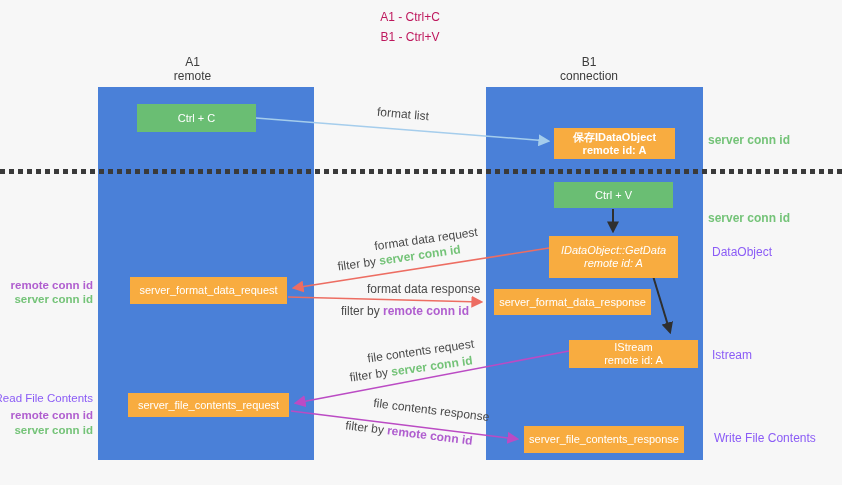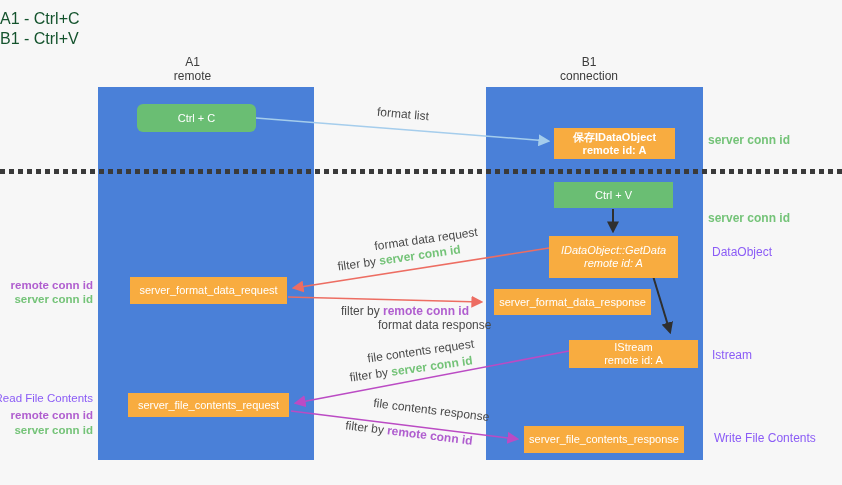--- a/index.html
+++ b/index.html
@@ -7,23 +7,23 @@
     position: relative;
     width: 842px;
     height: 485px;
     background: var(--background, #f7f7f7);
     font-family: "Liberation Sans", sans-serif;
     overflow: hidden;
   }
   .title {
     position: absolute;
     left: 0; right: 22px;
-    text-align: left;
-    font-size: 16px;
-    color: #14532d;
+    text-align: center;
+    font-size: 12px;
+    color: #be185d;
   }
   .lifeline {
     position: absolute;
     top: 87px;
     height: 373px;
     background: var(--lifeline-blue, #4a80d8);
   }
   .lifeline-header {
     position: absolute;
     top: 55px;
@@ -121,21 +121,21 @@
     </defs>
     <line x1="256" y1="118" x2="548" y2="141" class="stroke-blue" stroke-width="1.5" marker-end="url(#head-blue)"></line>
     <line x1="613" y1="209" x2="613" y2="231" class="stroke-black" stroke-width="2" marker-end="url(#head-black)"></line>
     <line x1="549" y1="248" x2="294" y2="288" class="stroke-red" stroke-width="1.5" marker-end="url(#head-red)"></line>
     <line x1="288" y1="297" x2="481" y2="302" class="stroke-red" stroke-width="1.5" marker-end="url(#head-red)"></line>
     <line x1="650" y1="266" x2="670" y2="332" class="stroke-black" stroke-width="2" marker-end="url(#head-black)"></line>
     <line x1="569" y1="351" x2="296" y2="403" class="stroke-magenta" stroke-width="1.5" marker-end="url(#head-magenta)"></line>
     <line x1="291" y1="411" x2="517" y2="439" class="stroke-magenta" stroke-width="1.5" marker-end="url(#head-magenta)"></line>
   </svg>
 
-  <div class="box green" style="left:137px; top:104px; width:119px; height:28px;border-radius:6px;">
+  <div class="box green" style="left:137px; top:104px; width:119px; height:28px;">
     <div>Ctrl + C</div>
   </div>
 
   <div class="box orange" style="left:554px; top:128px; width:121px; height:31px;font-weight:bold;">
     <div>保存IDataObject</div>
     <div>remote id: A</div>
   </div>
 
   <div class="box green" style="left:554px; top:182px; width:119px; height:26px;text-align:right;">
     <div>Ctrl + V</div>
@@ -165,21 +165,21 @@
 
   <div class="box orange" style="left:524px; top:426px; width:160px; height:27px;">
     <div>server_file_contents_response</div>
   </div>
 
   <div class="lbl rot-dn-s" style="left:377px; top:107px;">format list</div>
 
   <div class="lbl rot-up" style="left:374px; top:232px;">format data request</div>
   <div class="lbl rot-up" style="left:337px; top:251px;"><span>filter by </span><span class="green-t">server conn id</span></div>
 
-  <div class="lbl" style="left:378px; top:282px;margin-top:36px;">format data response</div>
+  <div class="lbl" style="left:367px; top:282px;">format data response</div>
   <div class="lbl" style="left:341px; top:304px;"><span>filter by </span><span class="purple-t">remote conn id</span></div>
 
   <div class="lbl rot-up" style="left:367px; top:344px;">file contents request</div>
   <div class="lbl rot-up" style="left:349px; top:362px;"><span>filter by </span><span class="green-t">server conn id</span></div>
 
   <div class="lbl rot-dn" style="left:373px; top:403px;">file contents response</div>
   <div class="lbl rot-dn" style="left:345px; top:426px;"><span>filter by </span><span class="purple-t">remote conn id</span></div>
 
   <div class="lbl green-t" style="left:708px; top:133px;">server conn id</div>
   <div class="lbl green-t" style="left:708px; top:211px;">server conn id</div>

